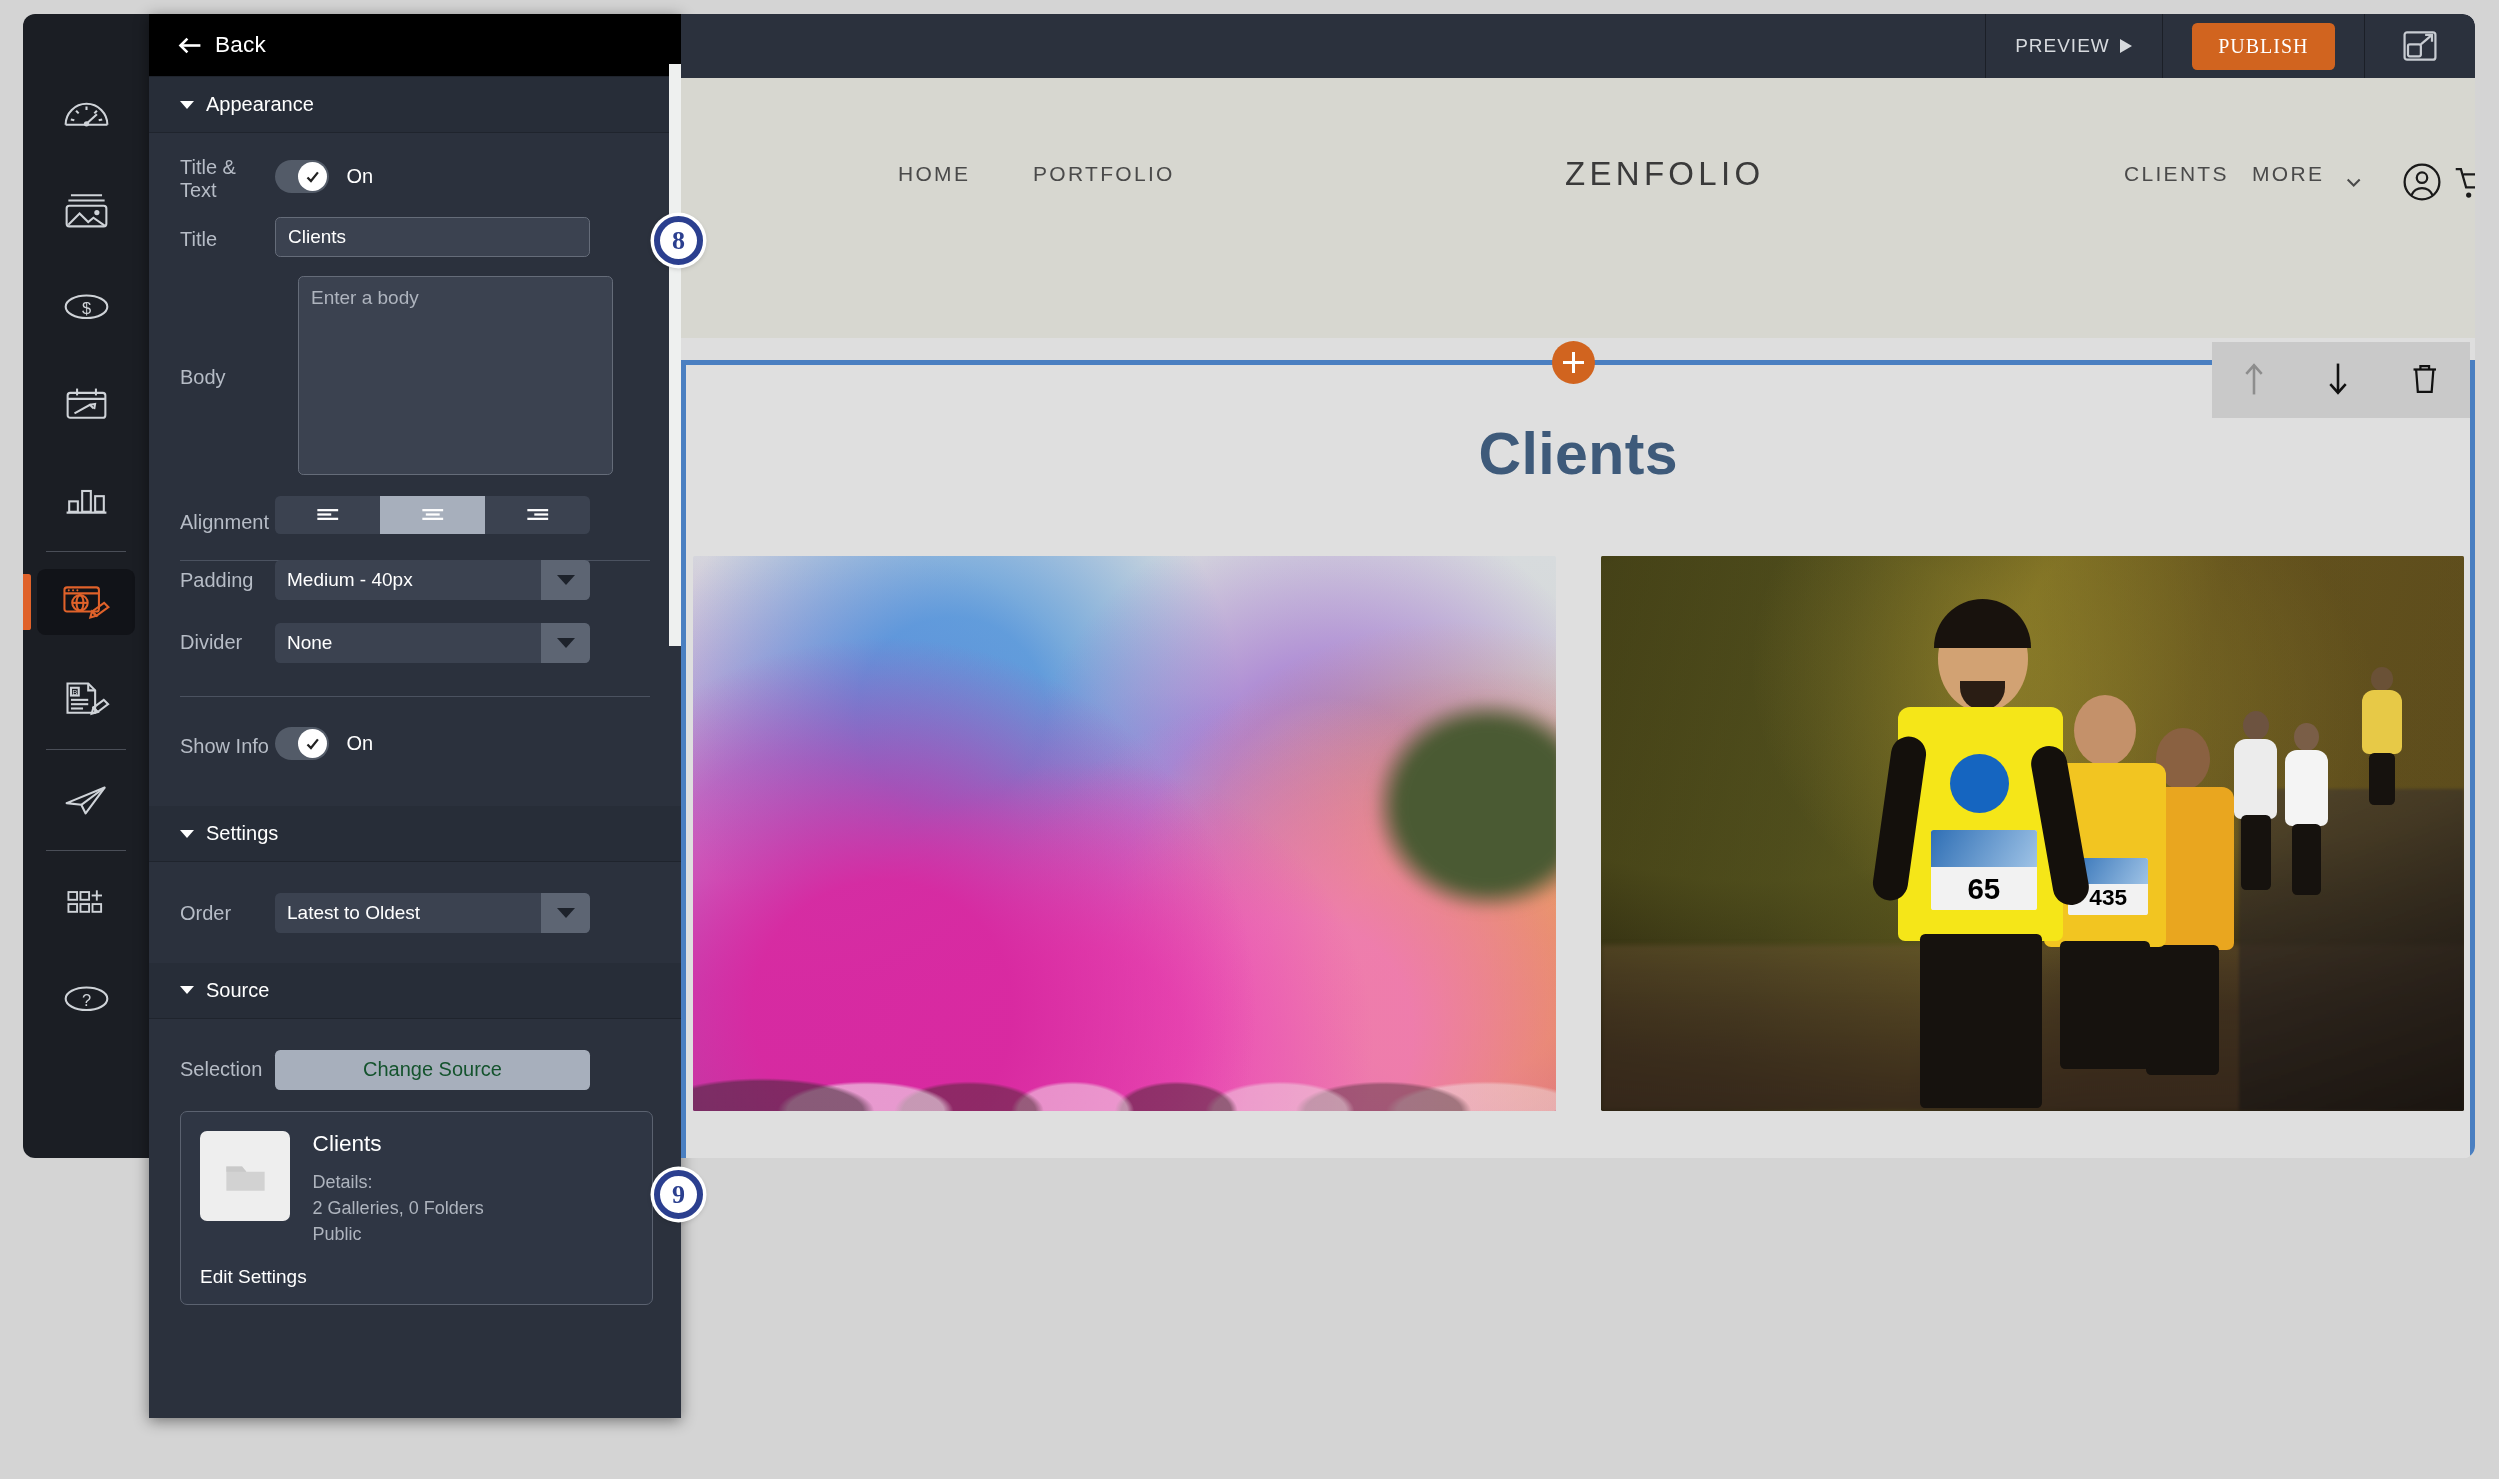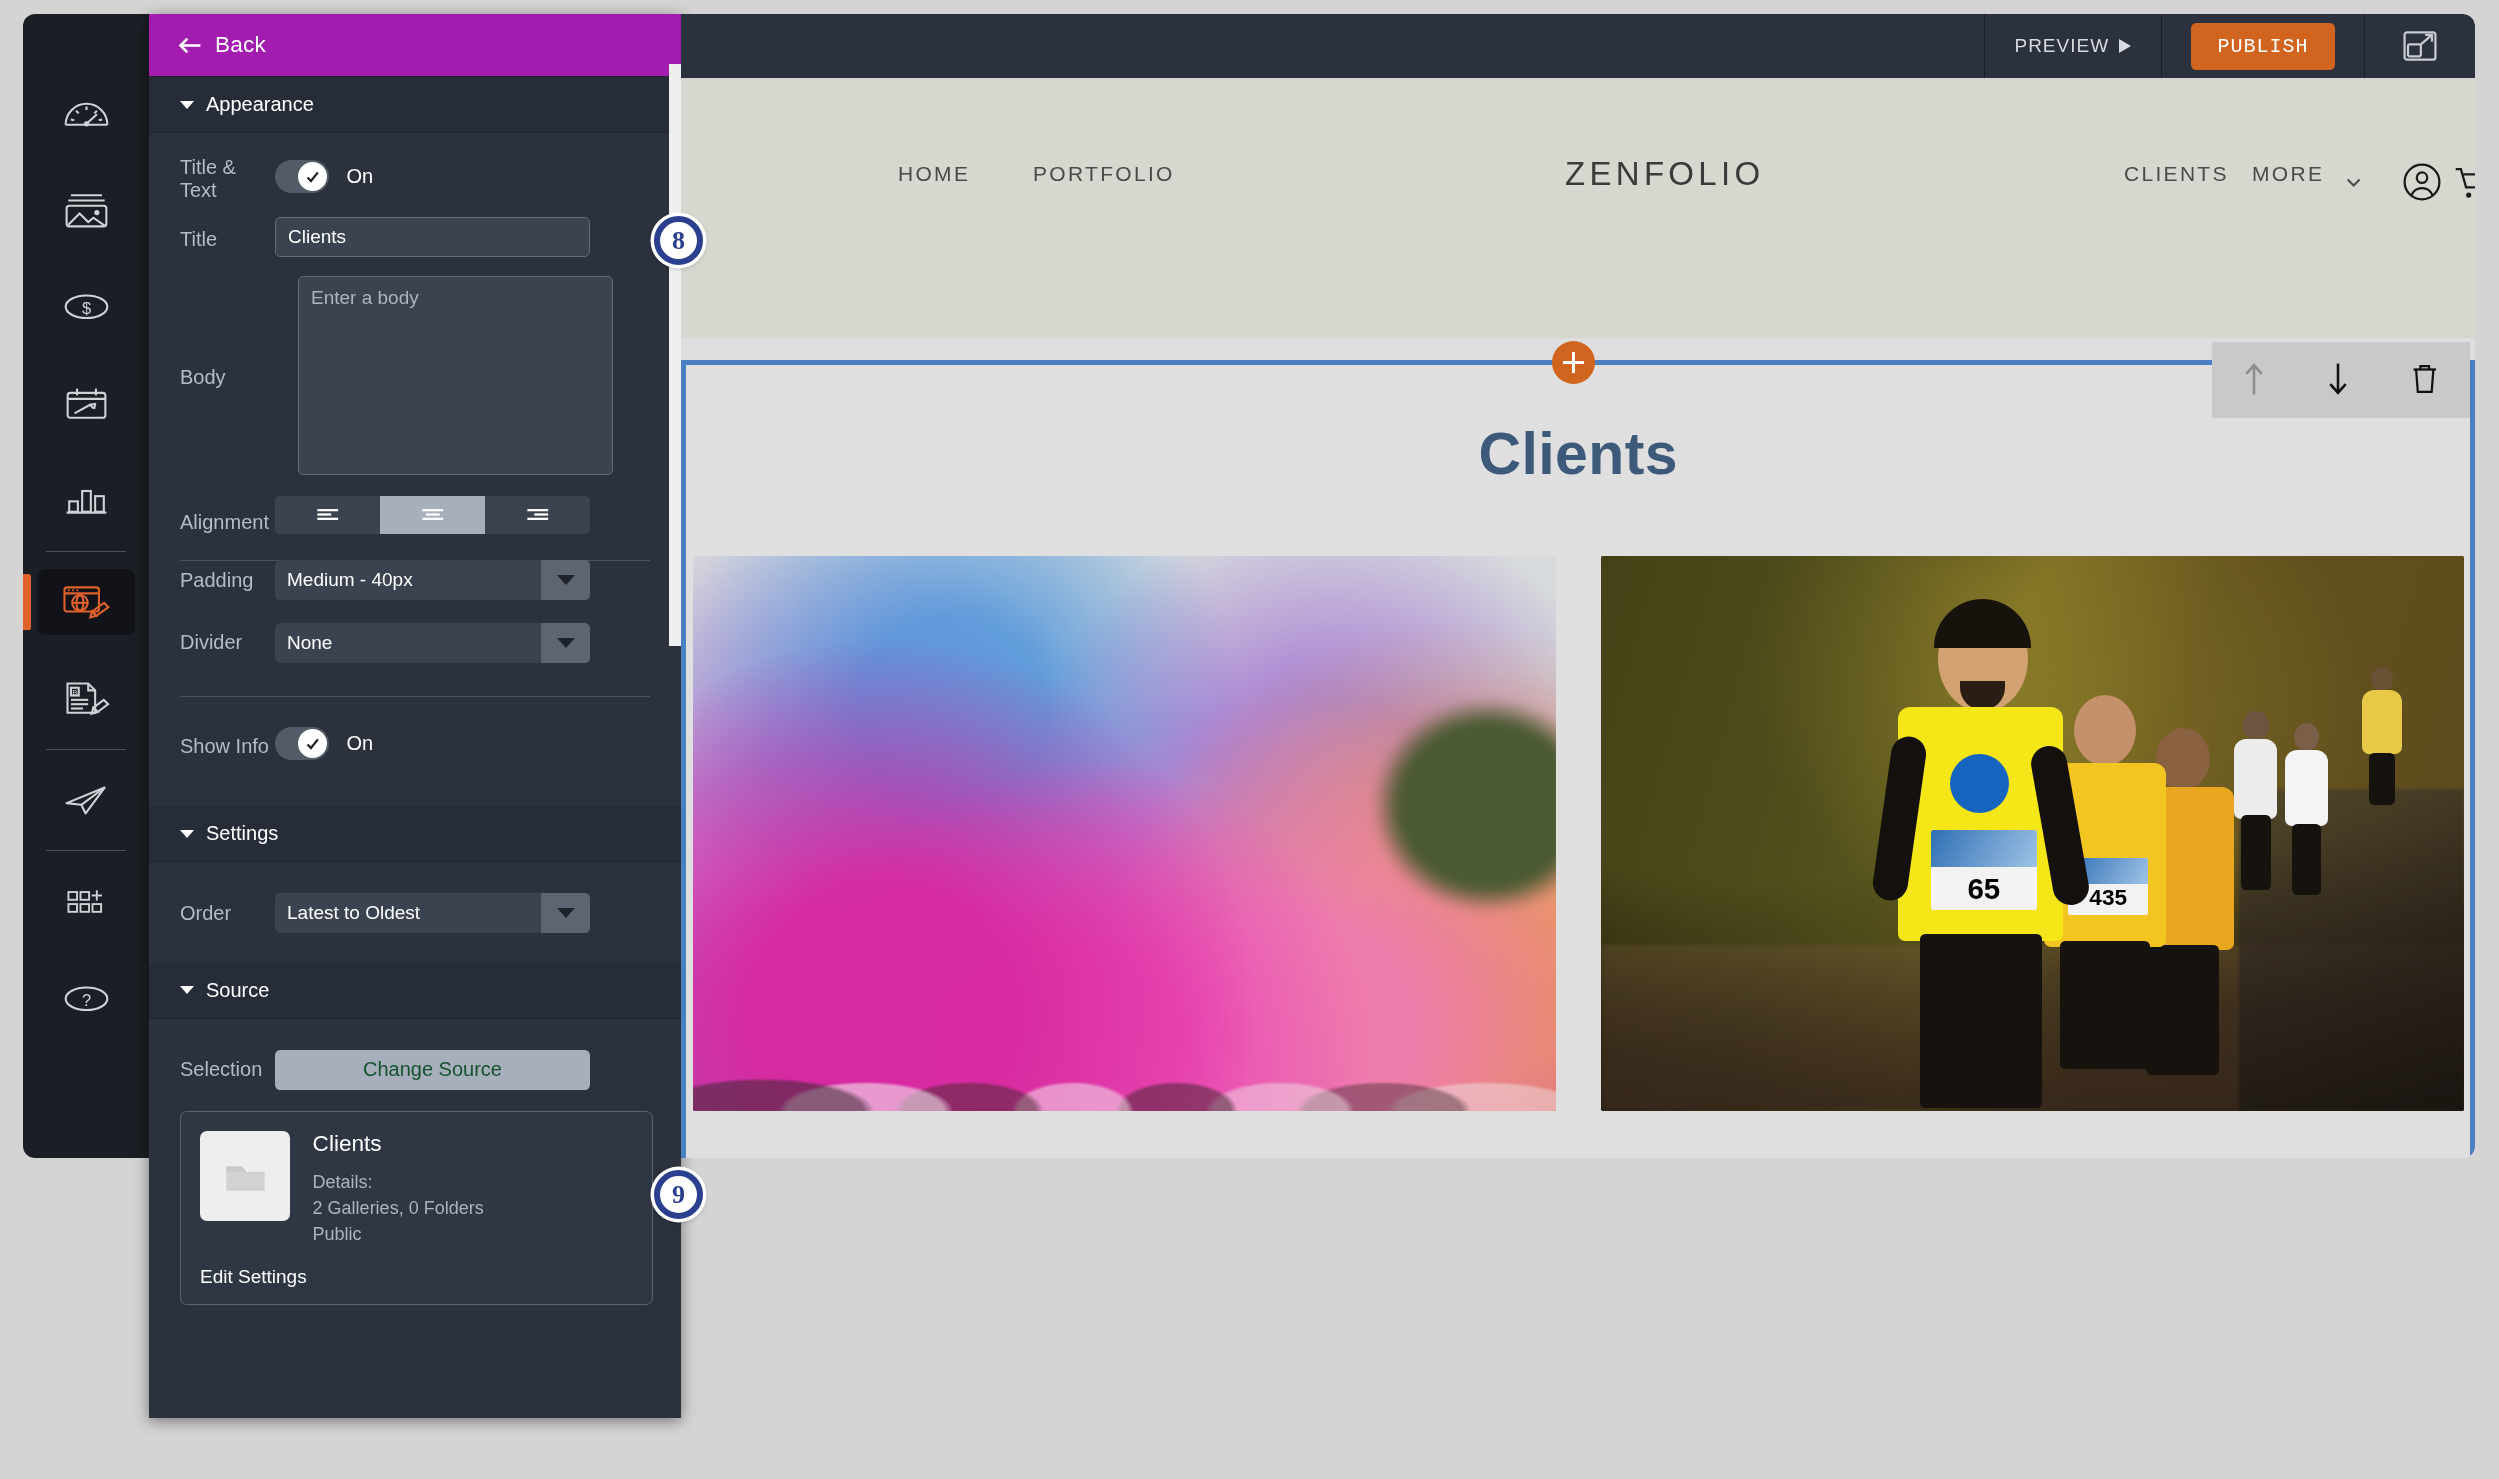--- a/index.html
+++ b/index.html
@@ -54,21 +54,21 @@
 
   
   .settings-panel {
     position: absolute; left: 149px; top: 14px;
     width: 532px; height: 1404px;
     background: #2b313d;
     box-shadow: 0 2.6px 14px rgba(0,0,0,.45);
     overflow: hidden;
   }
   .panel-head {
-    height: 63px; background: #a21caf;
+    height: 63px; background: #000000;
     display: flex; align-items: center; padding-left: 28px;
     border-bottom: 1.7px solid #1f242d;
   }
   .back-btn { display: flex; align-items: center; gap: 12px; cursor: pointer; }
   .back-arrow { width: 26px; height: 21px; }
   .back-label { color: #ffffff; font-size: 22.6px; letter-spacing: 0.2px; }
 
   .sec-head {
     height: 56px; background: #272d38;
     display: flex; align-items: center; gap: 12px;
@@ -177,21 +177,21 @@
   .tb-cell {
     display: flex; align-items: center; justify-content: center;
     border-left: 1.7px solid #1b1f27; padding: 0 29.5px;
   }
   .tb-preview { color: #d7dade; font-size: 19px; letter-spacing: 1px; display: flex; align-items: center; gap: 10.4px; }
   .play-tri { width: 0; height: 0; border-top: 7.8px solid transparent;
               border-bottom: 7.8px solid transparent; border-left: 12px solid #d7dade; }
   .publish-btn {
     background: #d1641f; color: #ffffff; border: 0; border-radius: 5.2px;
     font-size: 20px; letter-spacing: 1px; padding: 12px 26px; cursor: pointer;
-    font-family: Liberation Mono, monospace;
+    font-family: Liberation Serif, serif;
   }
 
   .site-nav {
     position: absolute; left: 0; top: 64px; width: 1794px; height: 260px;
     background: #d7d7d0;
   }
   .nav-inner {
     position: absolute; left: 0; top: 0; width: 1794px; height: 191px;
     display: flex; align-items: center;
   }

